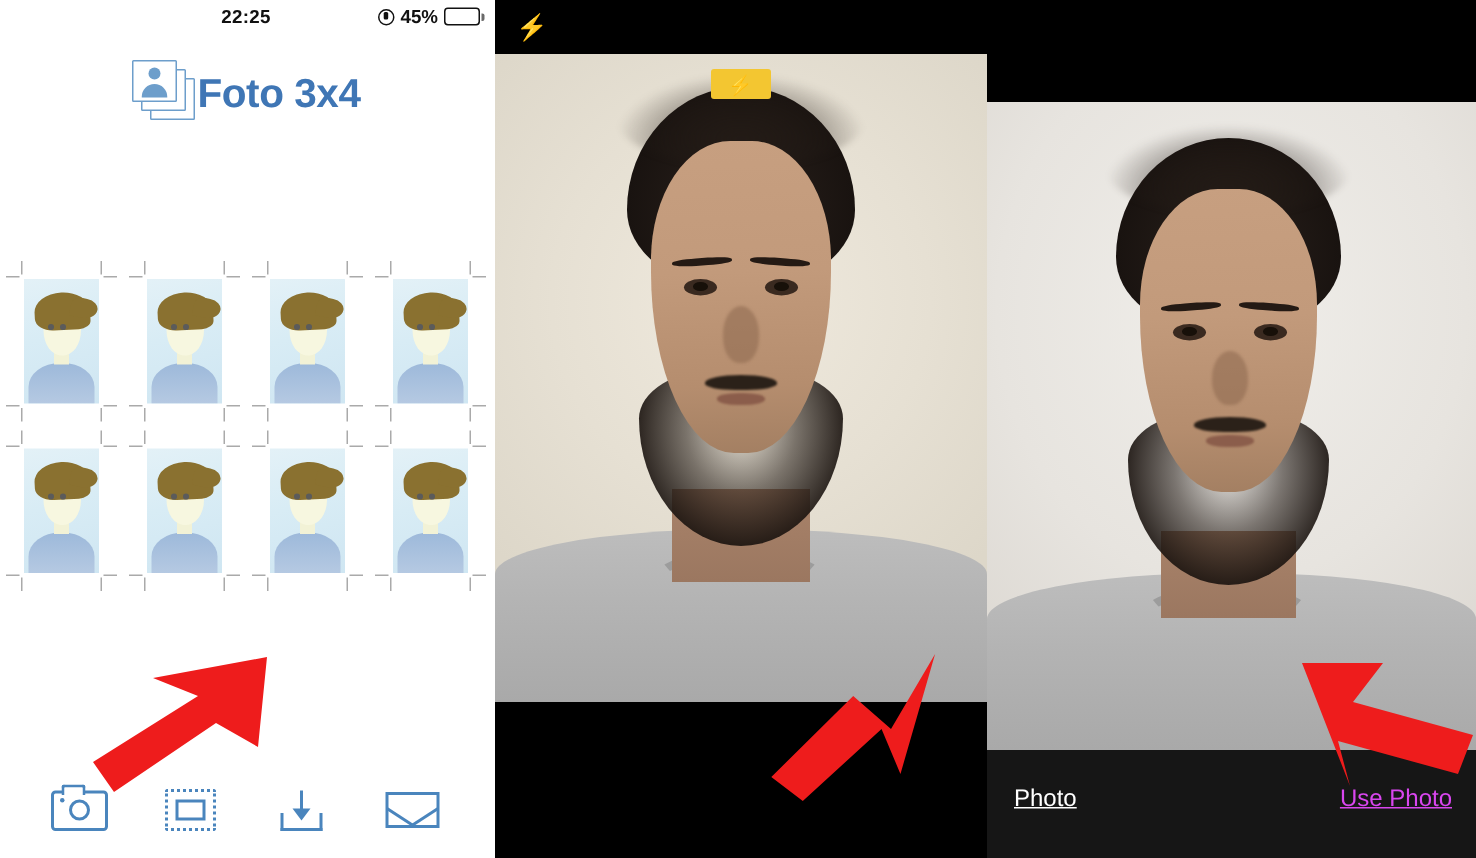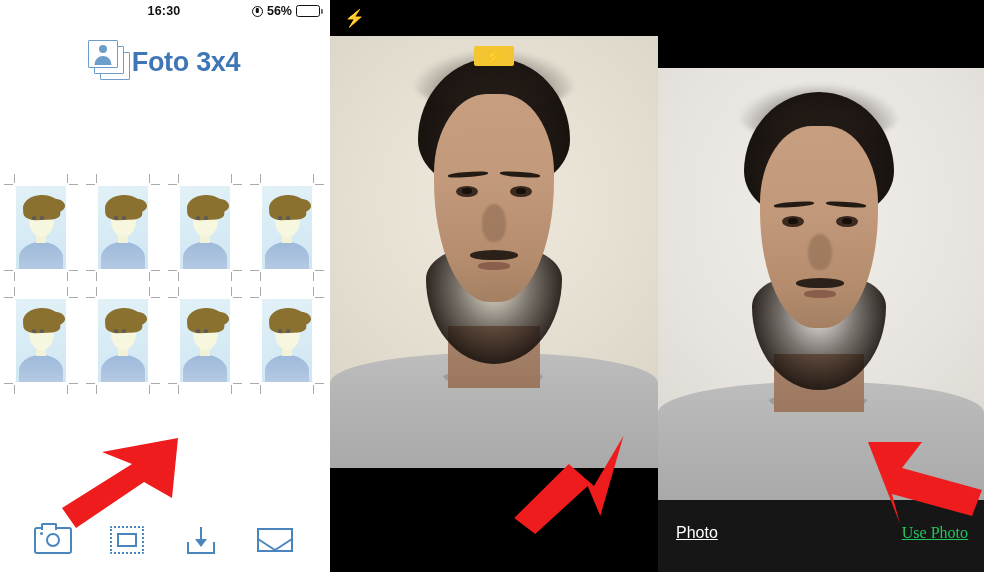--- a/index.html
+++ b/index.html
@@ -451,38 +451,38 @@
   .prev-bottom {
     position: absolute; left: 0; bottom: 0; width: 100%; height: 72px;
     background: #161616;
   }
   .retake-btn {
     position: absolute; left: 18px; top: 24px;
     color: #fff; font-size: 16px; text-decoration: underline; cursor: pointer;
   }
   .usephoto-btn {
     position: absolute; right: 16px; top: 24px;
-    color: #22c55e; font-size: 16px; text-decoration: underline; cursor: pointer; font-family: Liberation Serif, serif;
+    color: #d946ef; font-size: 16px; text-decoration: underline; cursor: pointer;
   }
 
   
   .arrow { position: absolute; pointer-events: none; z-index: 50; }
 </style>
 </head>
 <body>
 
 <div class="screens">
 
   <div class="panel-app">
 
     <div class="statusbar">
-      <span class="status-time">16:30</span>
+      <span class="status-time">22:25</span>
       <div class="status-right">
         <span class="lock-ico"></span>
-        <span class="status-batt-txt">56%</span>
+        <span class="status-batt-txt">45%</span>
         <span class="batt"><span class="batt-fill"></span></span>
       </div>
     </div>
 
     <div class="app-header">
       <span class="stack-icon">
         <span class="card c3"></span>
         <span class="card c2"></span>
         <span class="card c1"></span>
         <span class="person">

